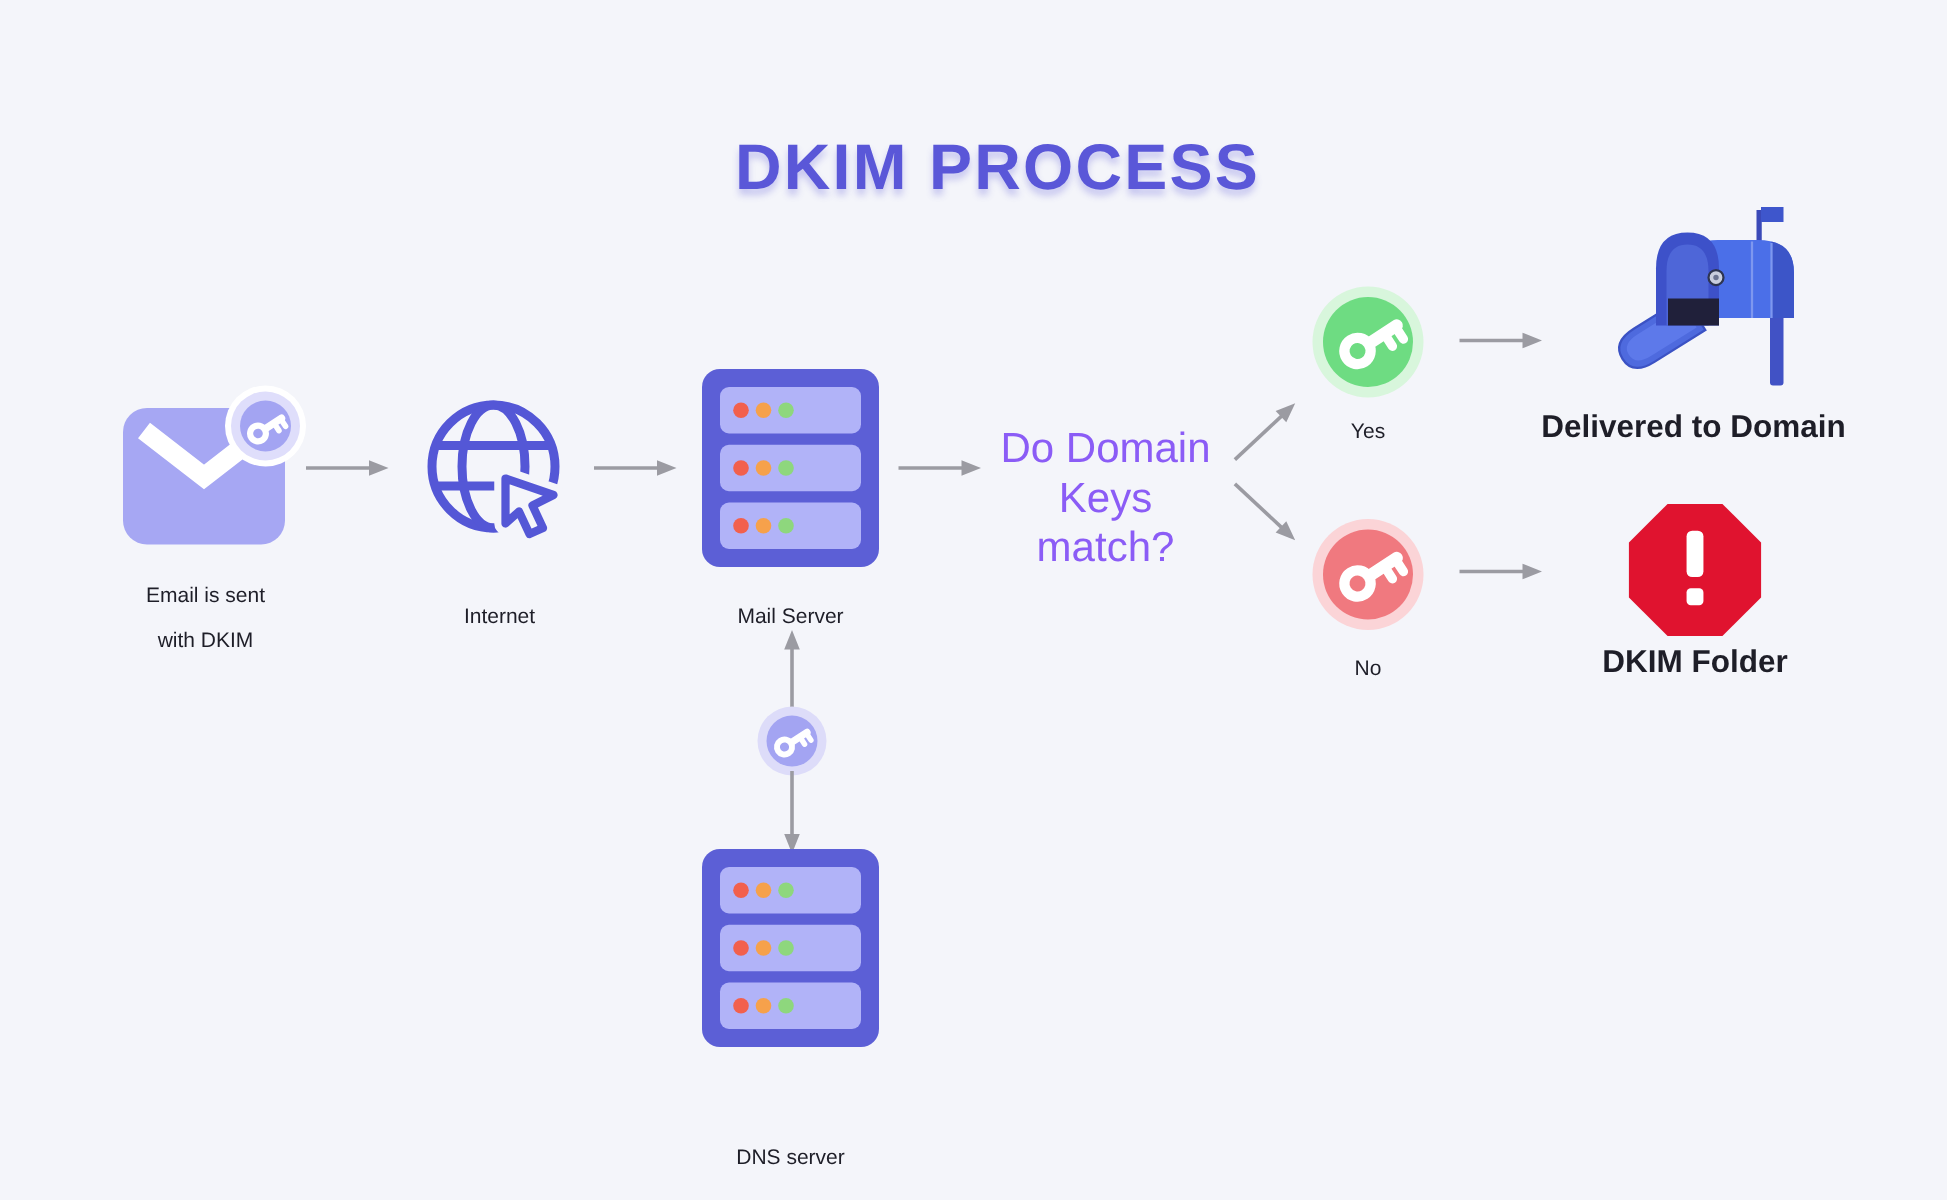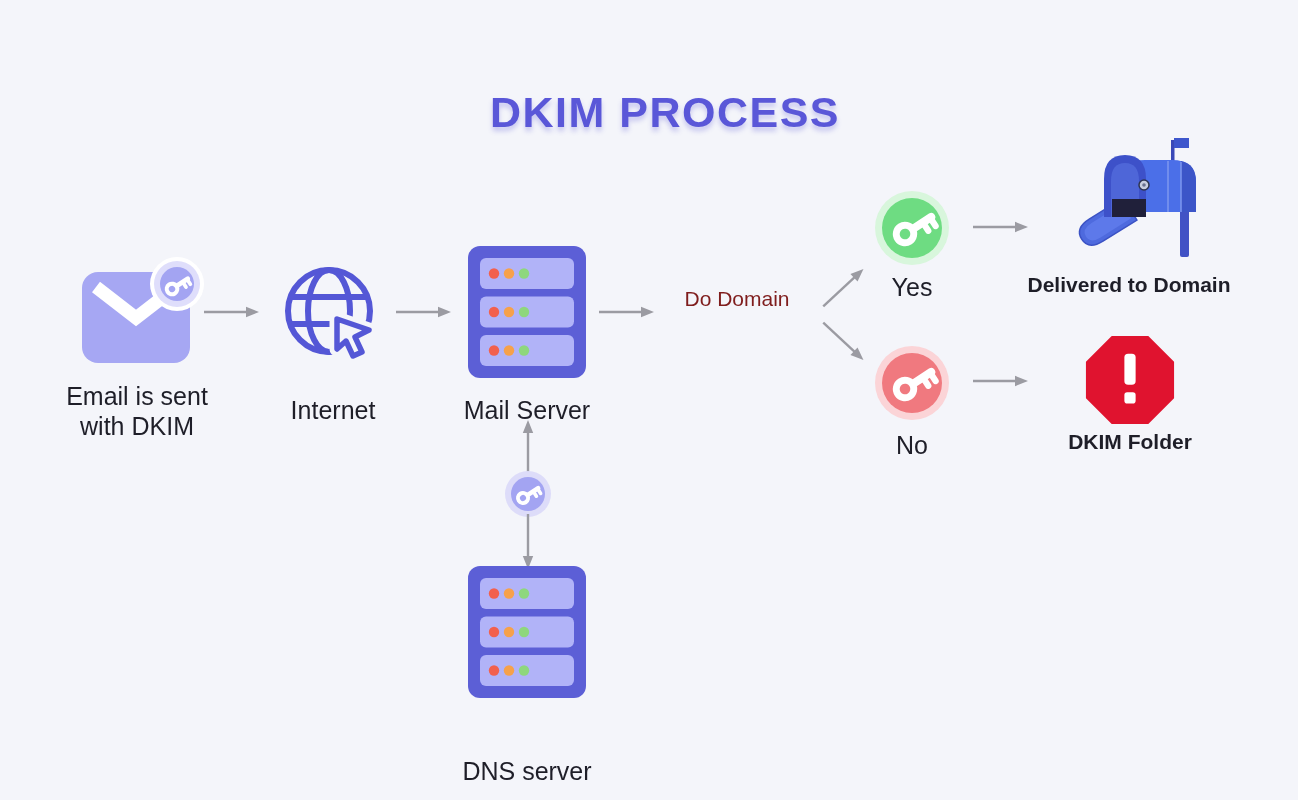--- a/index.html
+++ b/index.html
@@ -24,31 +24,31 @@
     font-size:43px;
     font-weight:bold;
     letter-spacing:1.5px;
     color:#5a57d8;
     text-shadow:0 4px 5px rgba(90,87,216,0.30);
   }
   .abs{position:absolute;}
   .label{
     position:absolute;
     text-align:center;
-    font-size:25px;
+    font-size:14px;
     line-height:30px;
     color:#1e1e28;
   }
   .label.bold{font-weight:bold;font-size:21px;}
   .decision{
     position:absolute;
     text-align:center;
-    font-size:21px;
+    font-size:28px;
     line-height:33px;
-    color:#7f1d1d;
+    color:#8b5cf6;
   }
   .arrow line{stroke:#9b9ba2;stroke-width:2.4;}
   .arrow polygon{fill:#9b9ba2;}
   svg{display:block;}
 </style>
 </head>
 <body>
 
 <div class="canvas">
 
@@ -113,20 +113,21 @@
   </svg>
   <div class="label" style="left:437px;top:395px;width:180px;">Mail Server</div>
 
   <svg class="abs arrow" style="left:597px;top:305px;" width="58" height="14" viewBox="0 0 58 14">
     <line x1="2" y1="7" x2="45" y2="7"></line>
       <polygon points="44,1.8 57,7 44,12.2"></polygon>
   </svg>
 
   <div class="decision" style="left:657px;top:282px;width:160px;">
     <div>Do Domain</div>
+    <div>Keys match?</div>
   </div>
 
   <svg class="abs arrow" style="left:814px;top:281px;transform:rotate(-43deg);" width="58" height="14" viewBox="0 0 58 14">
     <line x1="2" y1="7" x2="45" y2="7"></line>
       <polygon points="44,1.8 57,7 44,12.2"></polygon>
   </svg>
   <svg class="abs arrow" style="left:814px;top:334px;transform:rotate(43deg);" width="58" height="14" viewBox="0 0 58 14">
     <line x1="2" y1="7" x2="45" y2="7"></line>
       <polygon points="44,1.8 57,7 44,12.2"></polygon>
   </svg>

